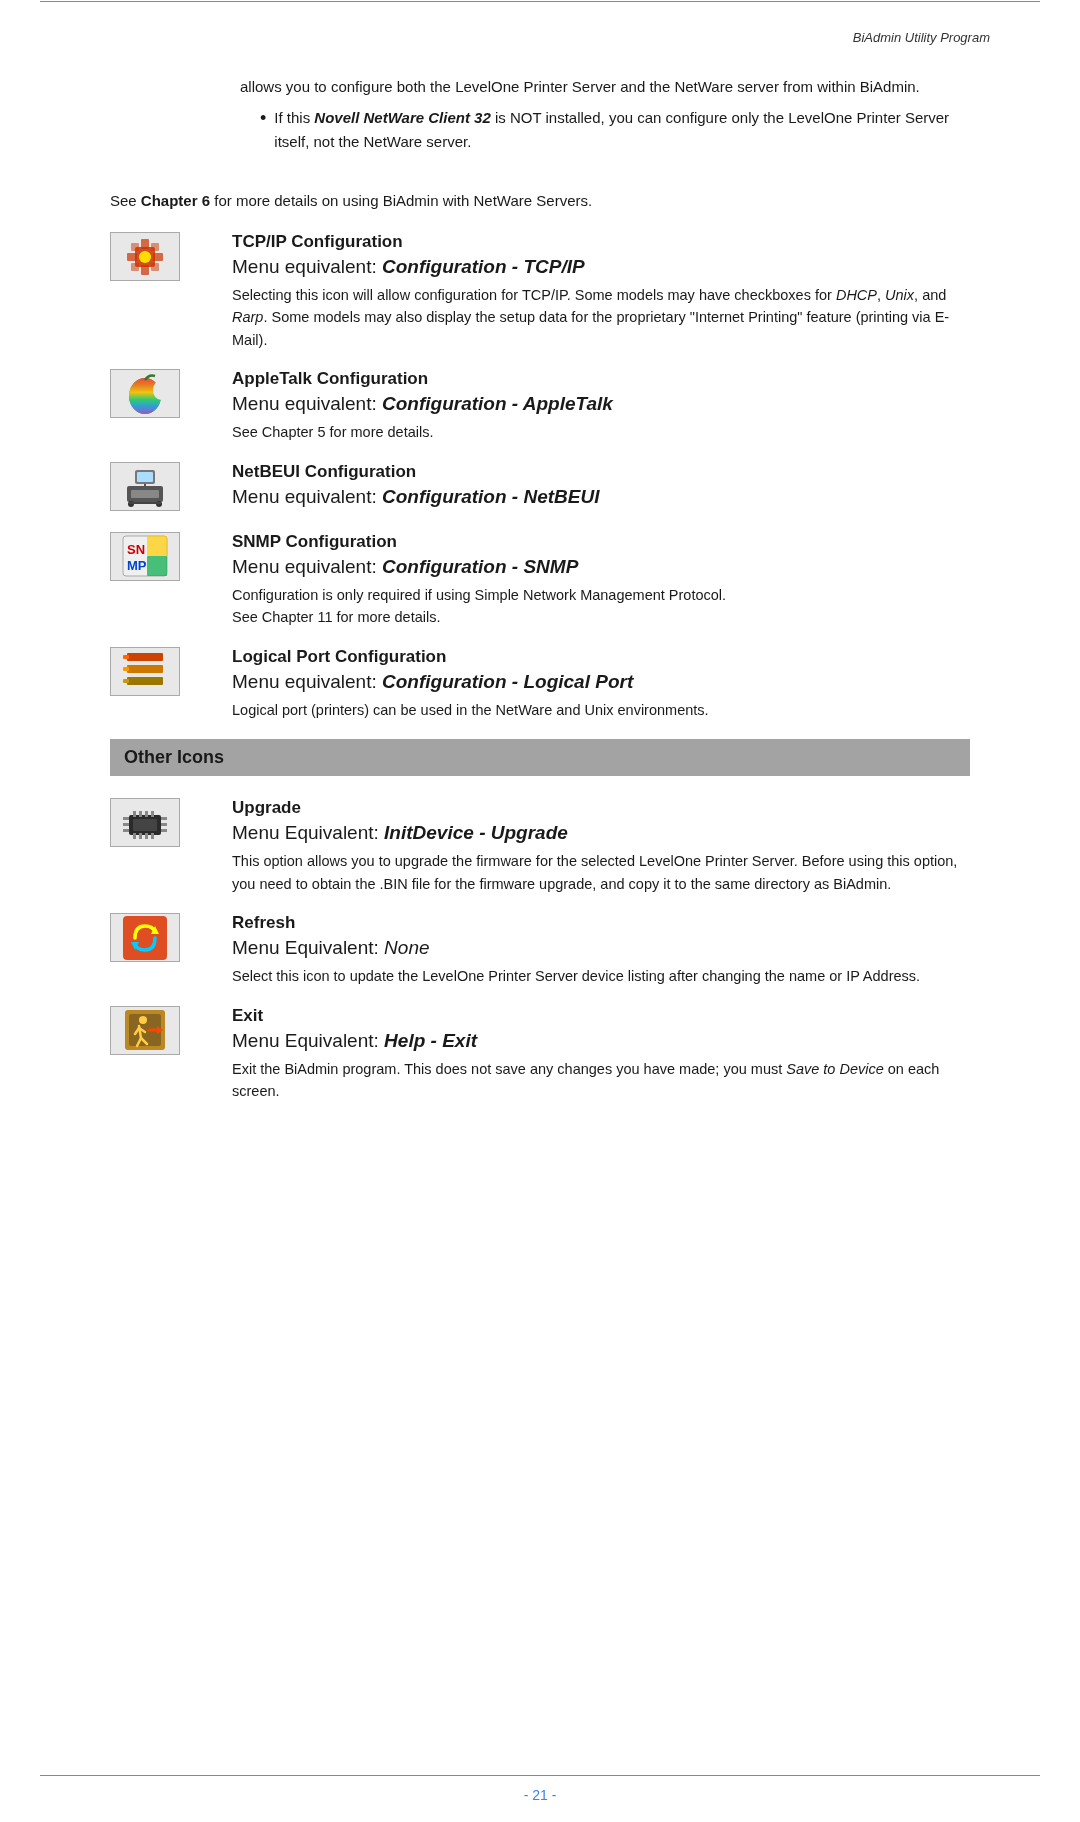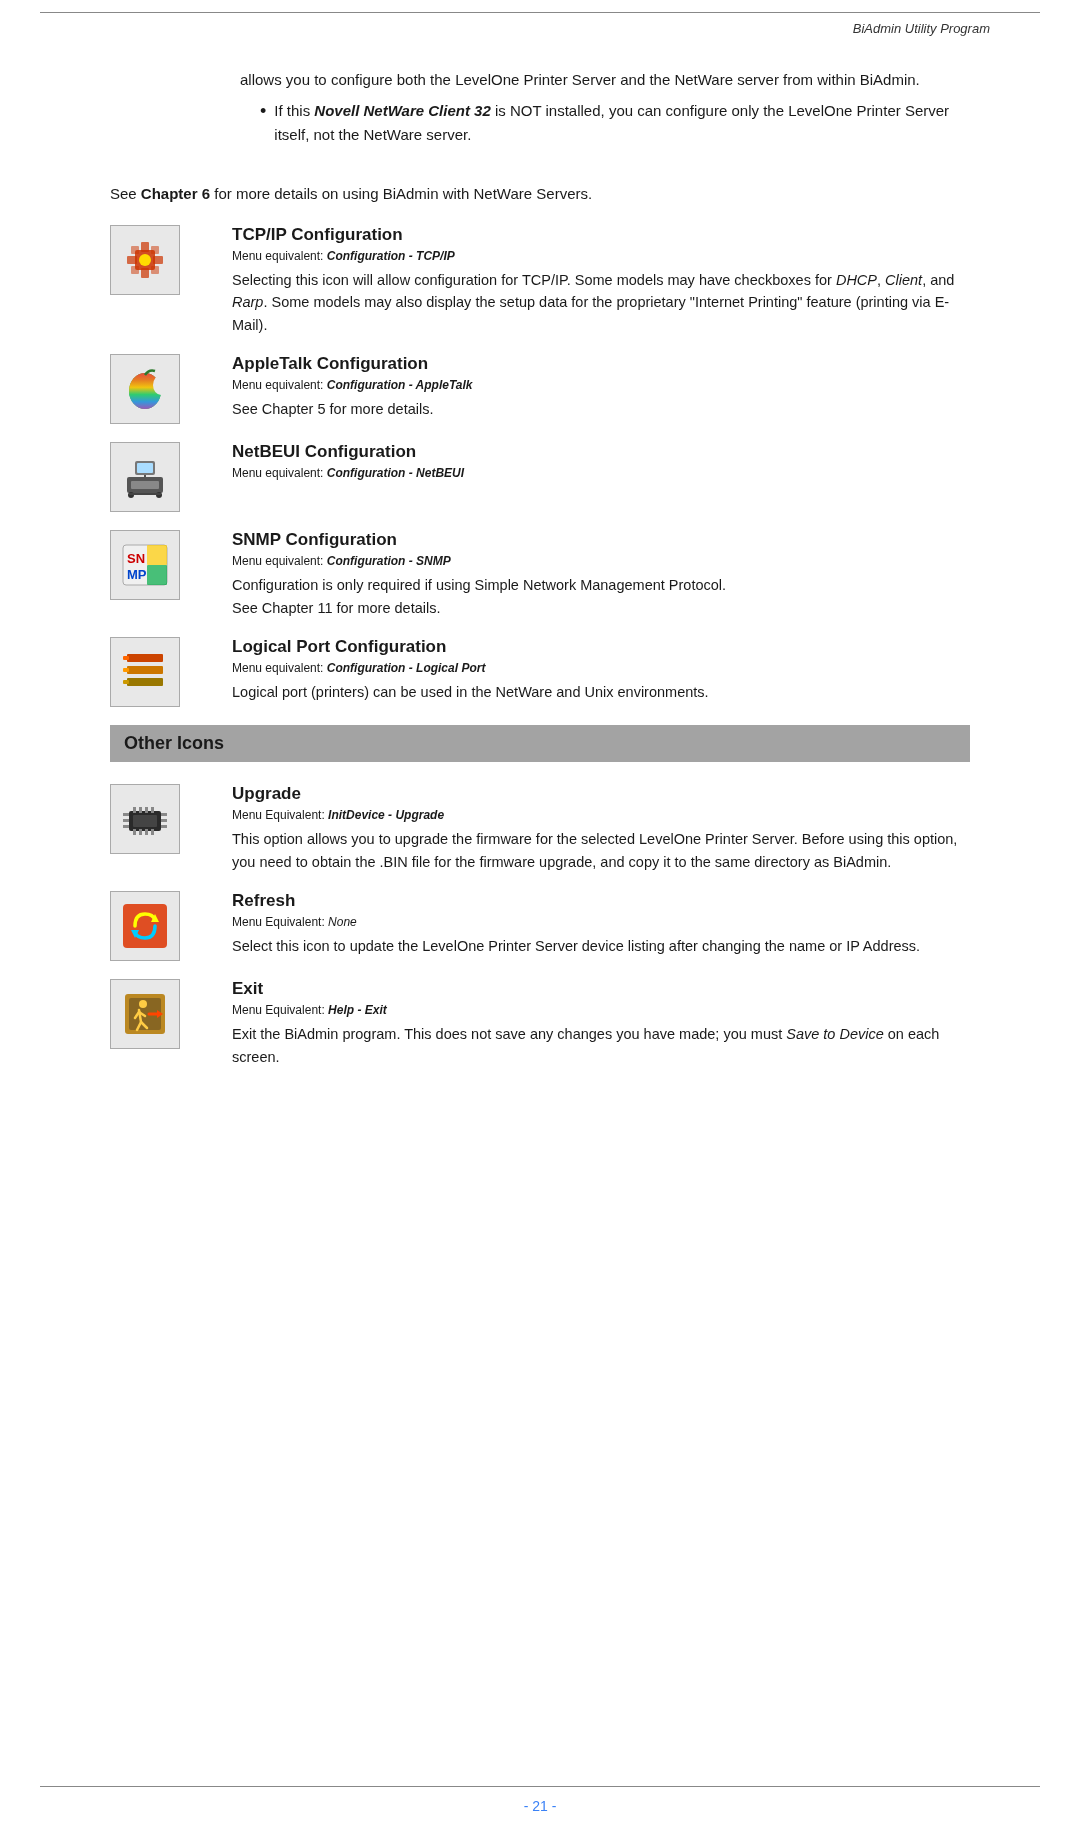--- a/index.html
+++ b/index.html
@@ -70,42 +70,42 @@
     }
 
     
     .icon-section {
       display: flex;
       align-items: flex-start;
       margin-bottom: 18px;
     }
     .icon-box {
       width: 70px;
-      height: 70px;
+      height: 49px;
       min-width: 70px;
       border: 1.5px solid #aaa;
       background: #e8e8e8;
       margin-right: 22px;
       display: flex;
       align-items: center;
       justify-content: center;
       overflow: hidden;
     }
     .section-content {
       flex: 1;
       margin-left: 30px;
     }
     .section-title {
       font-size: 17px;
       font-weight: bold;
       margin-bottom: 4px;
       color: #1a1a1a;
     }
     .menu-equiv {
-      font-size: 12px;
+      font-size: 19px;
       margin-bottom: 6px;
       color: #1a1a1a;
     }
     .section-desc {
       font-size: 14.5px;
       line-height: 1.55;
       color: #1a1a1a;
     }
 
     
@@ -136,21 +136,21 @@
     }
 
     b { font-weight: bold; }
     i { font-style: italic; }
   </style>
 </head>
 <body>
 
 <div class="page-container">
 
-  <div style="border-top: 1.5px solid #888; margin: 12px 40px; padding-top: 0;">
+  <div style="border-top: 1.5px solid #888; margin: 1px 40px; padding-top: 20px;">
 
     <div class="page-header">
       <span class="page-header-title">BiAdmin Utility Program</span>
     </div>
   </div>
 
   <div class="content">
 
     <div class="intro-block">
       <p>allows you to configure both the LevelOne Printer Server and the NetWare server from within BiAdmin.</p>
@@ -181,21 +181,21 @@
           <rect x="34" y="34" width="8" height="8" rx="1" fill="#cc3300" opacity="0.5"></rect>
           <circle cx="28" cy="28" r="6" fill="#ffdd00"></circle>
         </svg>
       </div>
       <div class="section-content">
         <div class="section-title">TCP/IP Configuration</div>
         <div class="menu-equiv">
           Menu equivalent: <span style="font-weight:bold;font-style:italic;">Configuration - TCP/IP</span>
         </div>
         <div class="section-desc">
-          Selecting this icon will allow configuration for TCP/IP. Some models may have checkboxes for <i>DHCP</i>, <i>Client</i>, and <i>Rarp</i>. Some models may also display the setup data for the proprietary "Internet Printing" feature (printing via E-Mail).
+          Selecting this icon will allow configuration for TCP/IP. Some models may have checkboxes for <i>DHCP</i>, <i>Unix</i>, and <i>Rarp</i>. Some models may also display the setup data for the proprietary "Internet Printing" feature (printing via E-Mail).
         </div>
       </div>
     </div>
 
     <div class="icon-section">
       <div class="icon-box">
         <svg width="56" height="56" viewBox="0 0 56 56">
 
           <ellipse cx="28" cy="30" rx="16" ry="18" fill="#4caf50"></ellipse>
 

